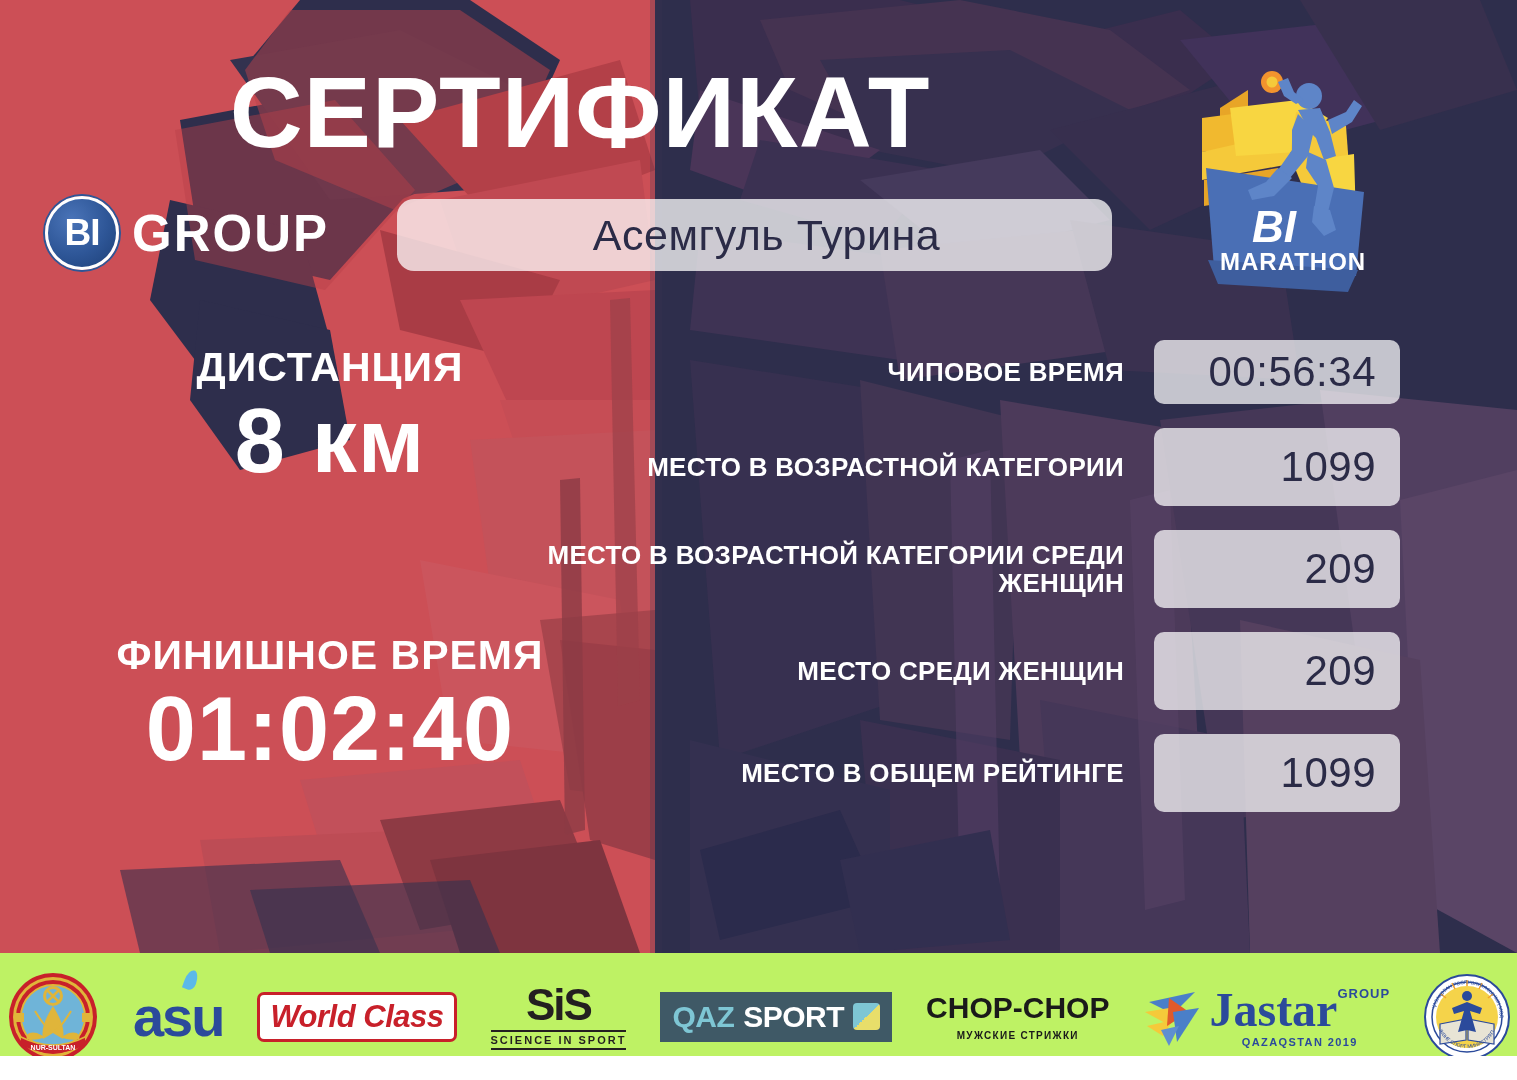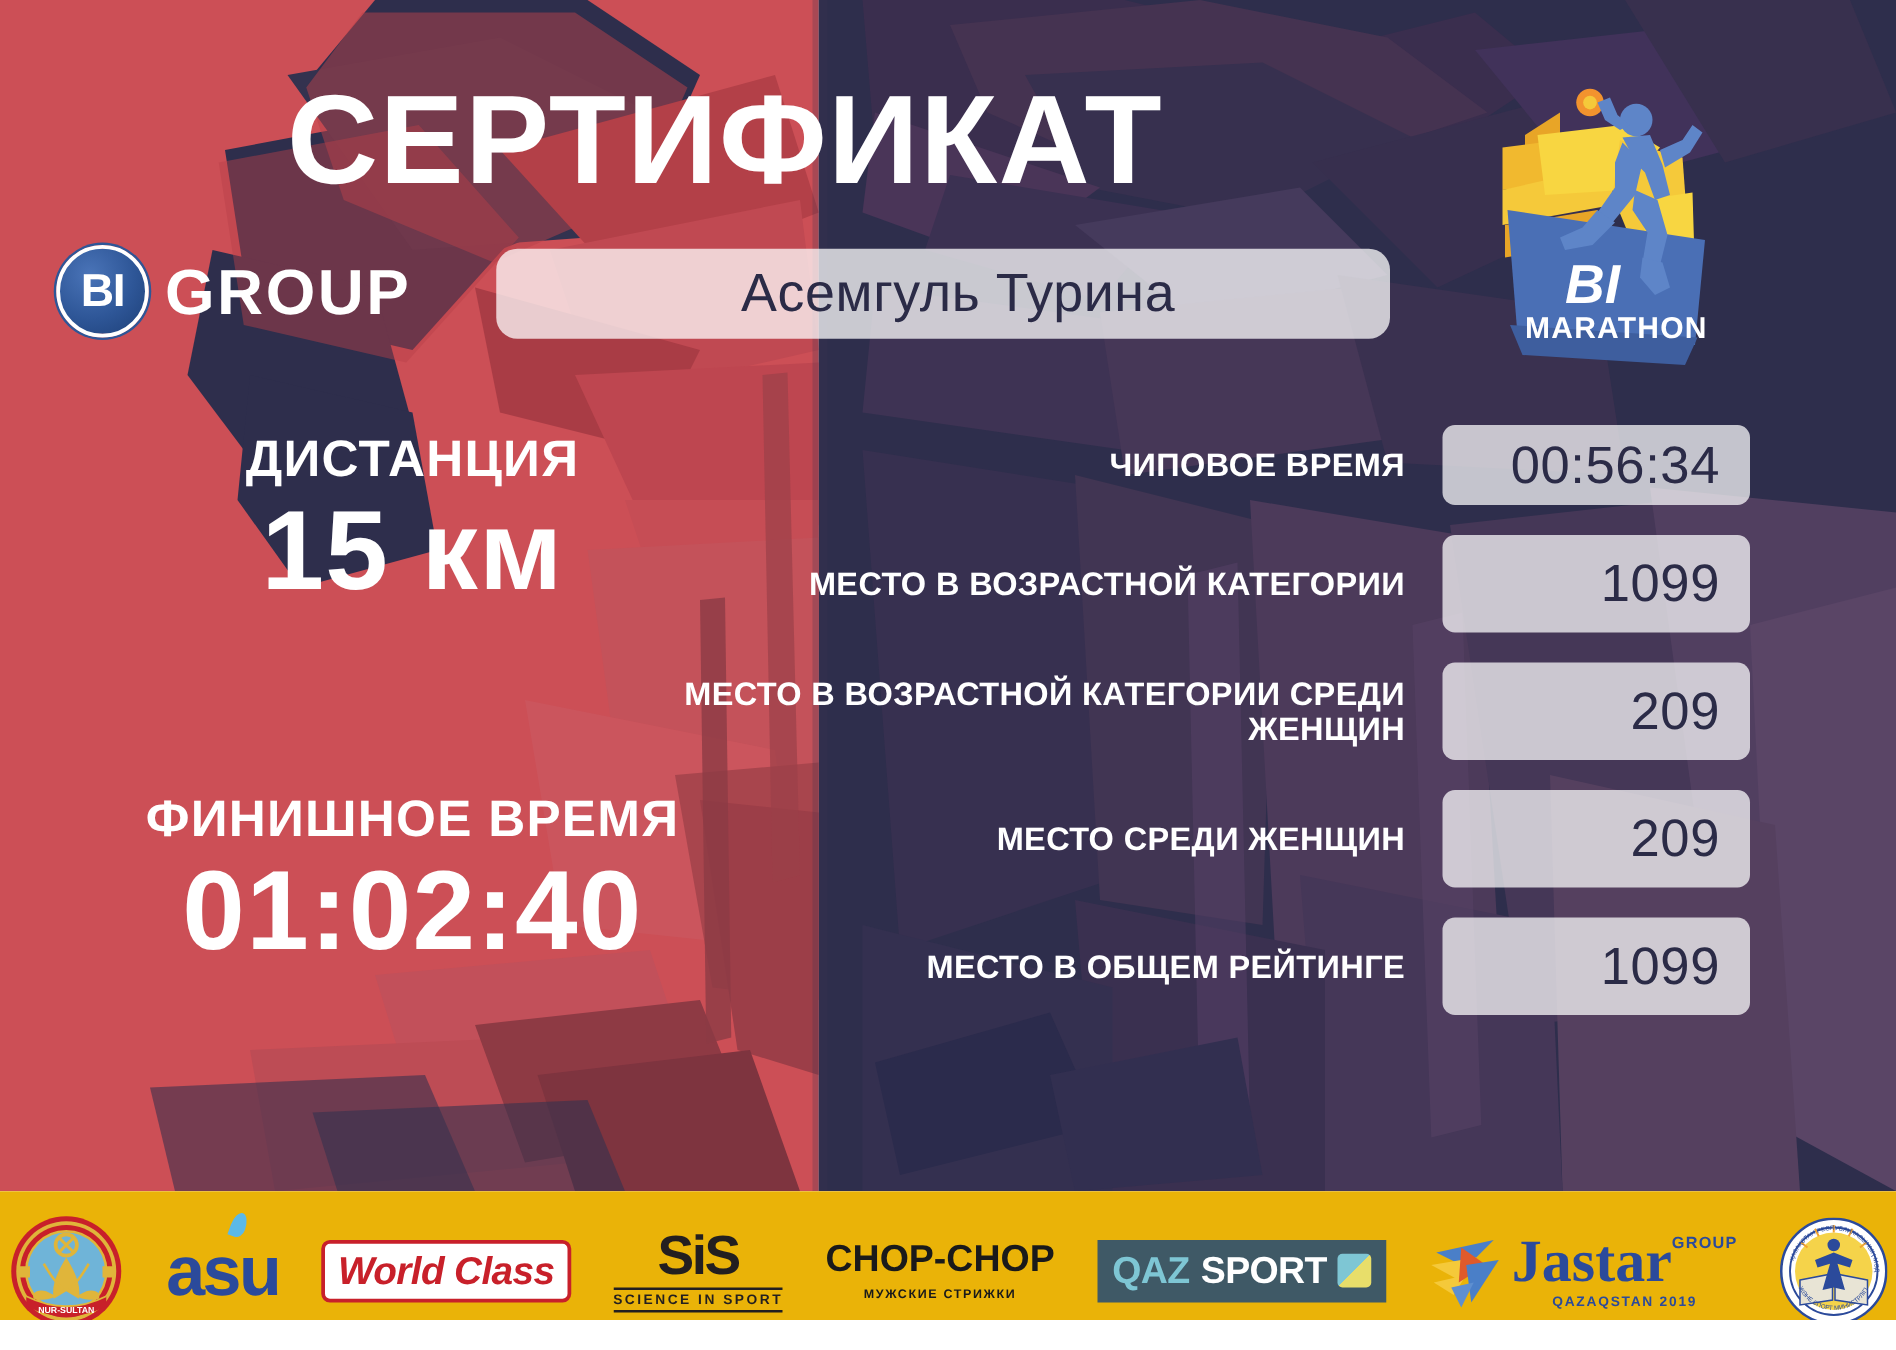--- a/index.html
+++ b/index.html
@@ -24,21 +24,21 @@
     width:1517px; height:953px;
     overflow:hidden;
   }
   .bg-art svg { display:block; width:1517px; height:953px; }
 
   
   .footer-bar {
     position:absolute;
     left:0; top:953px;
     width:1517px; height:127px;
-    background:#eab308;
+    background:#bef264;
     display:flex;
     align-items:center;
     justify-content:center;
     gap:34px;
     padding:0 40px;
   }
   .sponsor { display:flex; align-items:center; justify-content:center; flex:0 0 auto; }
 
   
   .title {
@@ -360,21 +360,21 @@
       </g>
 
       <text x="74" y="182" font-family="Liberation Sans, sans-serif" font-size="44" font-weight="bold" font-style="italic" fill="#ffffff">BI</text>
       <text x="42" y="210" font-family="Liberation Sans, sans-serif" font-size="24" font-weight="bold" fill="#ffffff" letter-spacing="1">MARATHON</text>
     </svg>
   </div>
 
   <div class="left-col">
     <div class="left-block">
       <div class="left-label">ДИСТАНЦИЯ</div>
-      <div class="left-value">15 км</div>
+      <div class="left-value">8 км</div>
     </div>
     <div class="left-gap"></div>
     <div class="left-block">
       <div class="left-label">ФИНИШНОЕ ВРЕМЯ</div>
       <div class="left-value">01:02:40</div>
     </div>
   </div>
 
   <div class="right-col">
 
@@ -447,31 +447,31 @@
     </div>
 
     <div class="sponsor">
       <div class="spon-sis">
         <div class="sis-main">SiS</div>
         <div class="sis-sub">SCIENCE IN SPORT</div>
       </div>
     </div>
 
     <div class="sponsor">
-      <div class="spon-chop">
-        <div class="chop-main">CHOP-CHOP</div>
-        <div class="chop-sub">МУЖСКИЕ СТРИЖКИ</div>
-      </div>
-    </div>
-
-    <div class="sponsor">
       <div class="spon-qaz">
         <span class="qaz">QAZ</span>
         <span class="sport">SPORT</span>
         <span class="qaz-mark"></span>
+      </div>
+    </div>
+
+    <div class="sponsor">
+      <div class="spon-chop">
+        <div class="chop-main">CHOP-CHOP</div>
+        <div class="chop-sub">МУЖСКИЕ СТРИЖКИ</div>
       </div>
     </div>
 
     <div class="sponsor">
       <div class="spon-jastar">
         <svg width="60" height="62" viewBox="0 0 60 62">
           <polygon points="6,16 52,6 30,28" fill="#4A7FC8"></polygon>
           <polygon points="2,26 38,20 24,38" fill="#F5C93A"></polygon>
           <polygon points="4,40 30,34 20,50" fill="#F5C93A"></polygon>
           <polygon points="26,12 46,26 24,40" fill="#E05A2B"></polygon>

